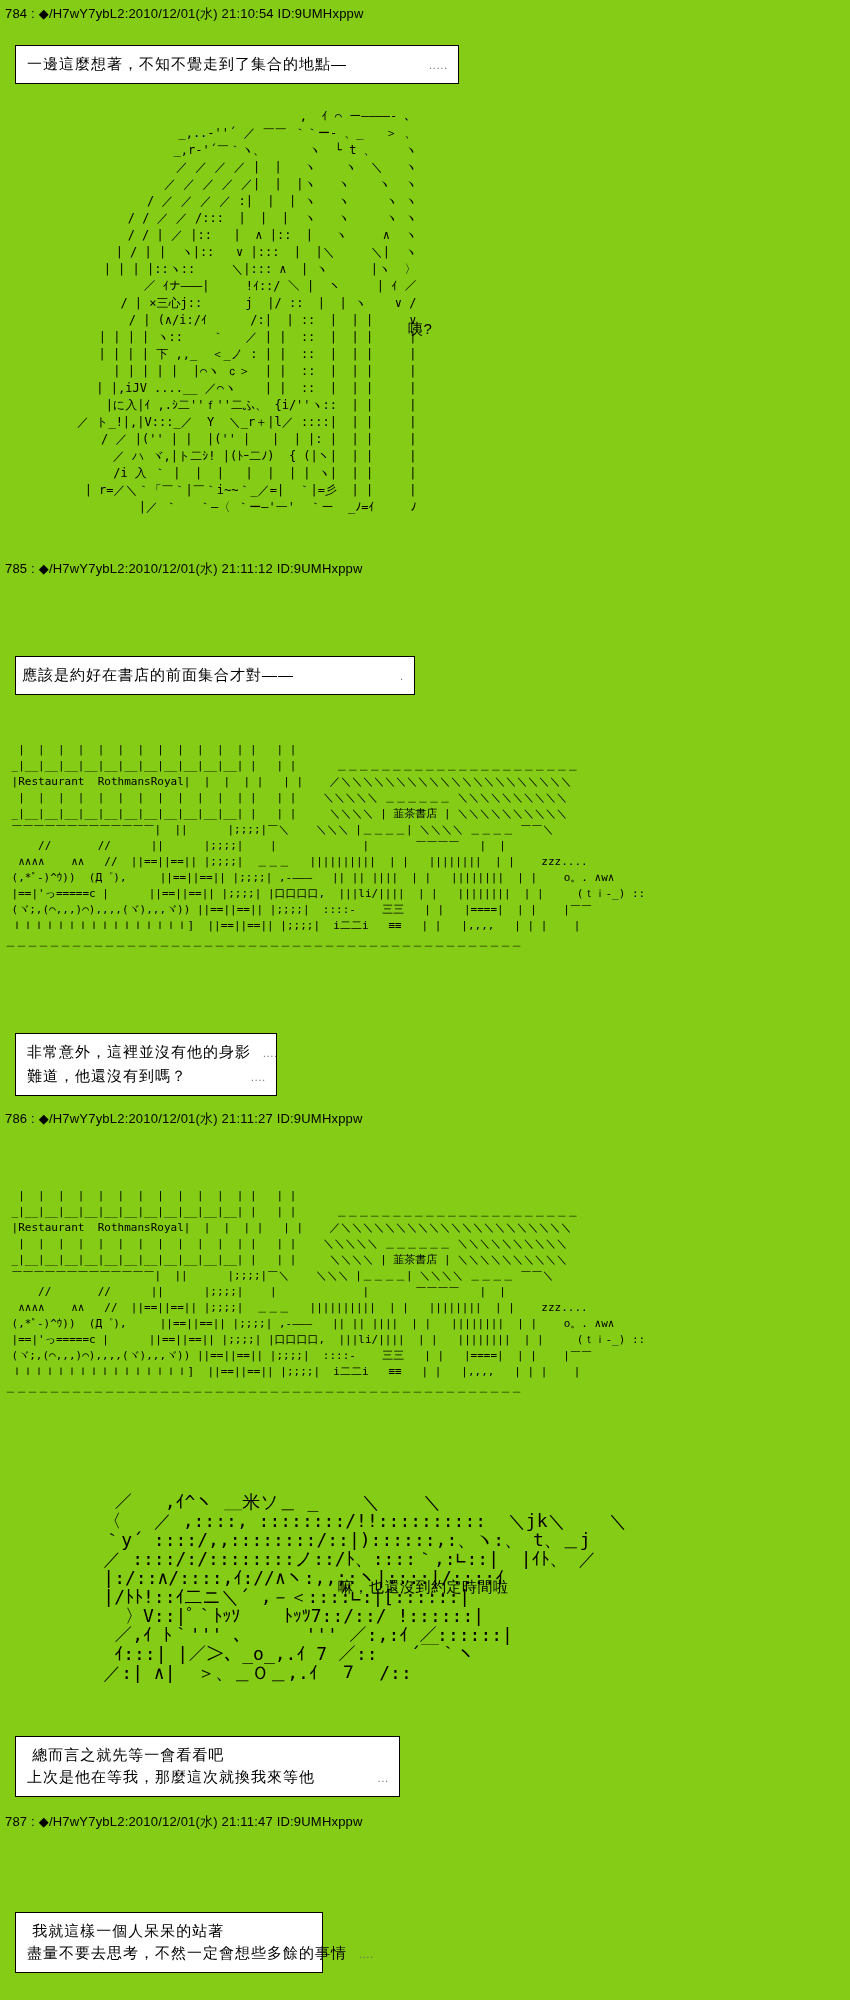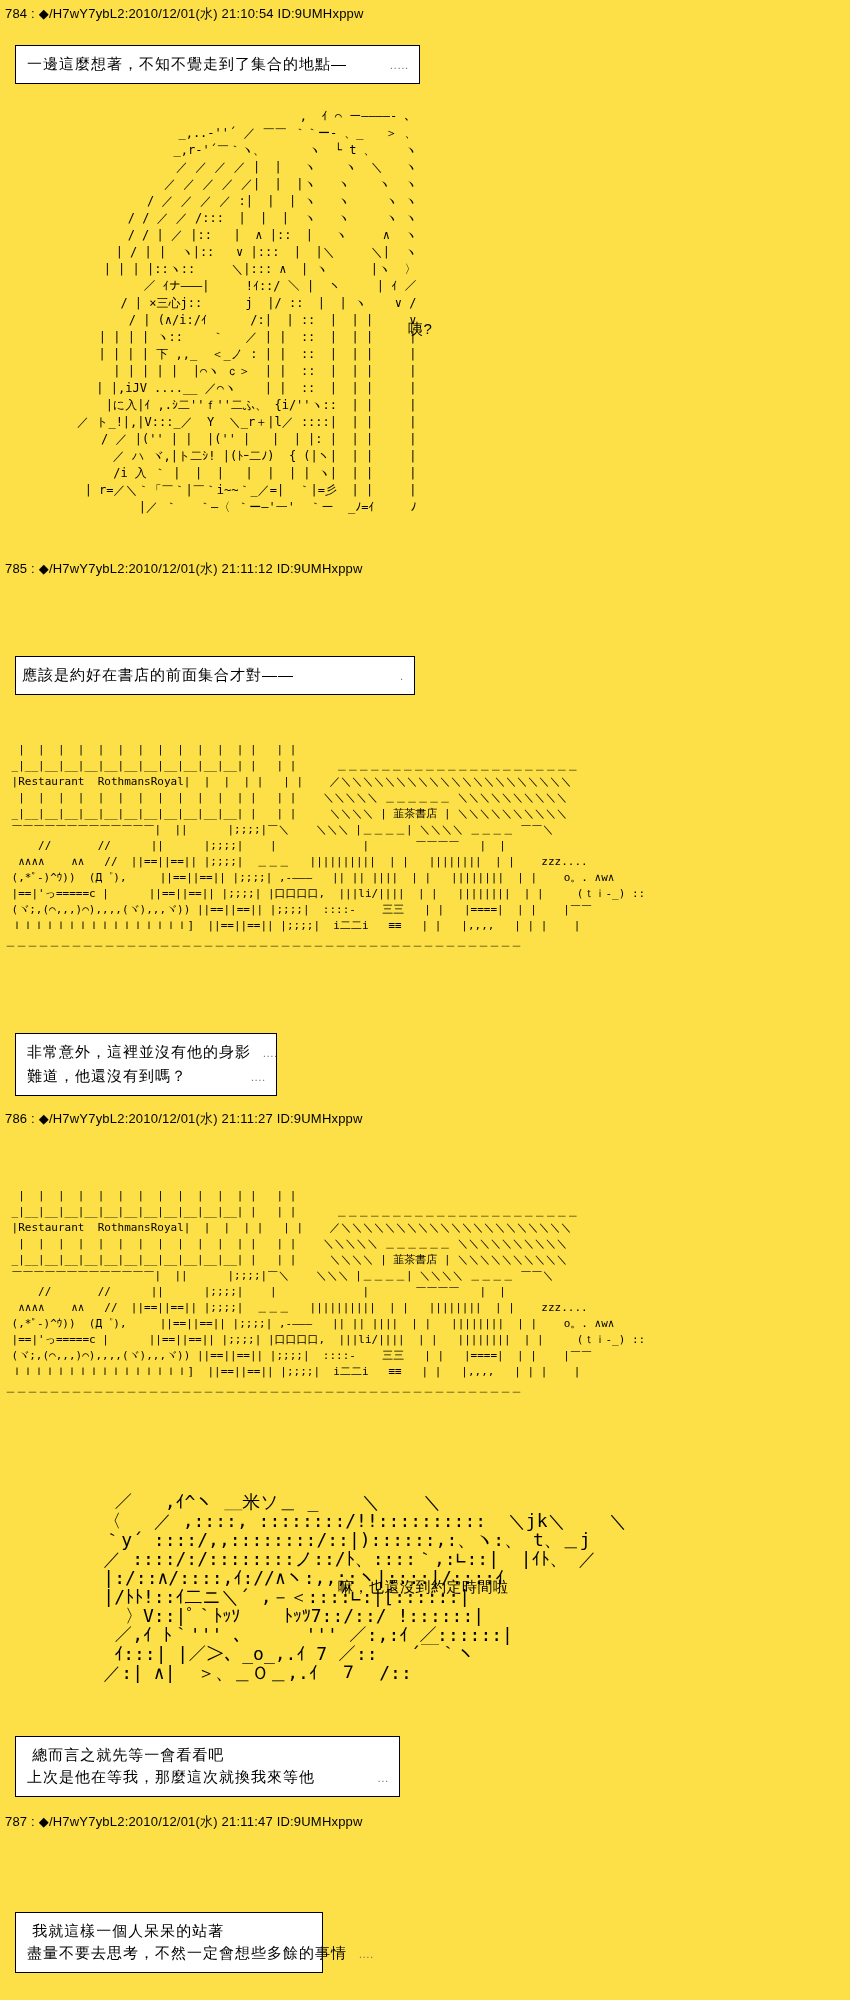--- a/index.html
+++ b/index.html
@@ -1,18 +1,18 @@
 <!DOCTYPE html>
 <html><head>
 <meta charset="utf-8">
 <style>
   html,body { margin:0; padding:0; background:#ffffff; }
   .page {
     position:relative; width:850px; height:2000px;
-    background:#fde047; color:#000000;
+    background:#84cc16; color:#000000;
     font-family:"Liberation Sans","DejaVu Sans",sans-serif;
     overflow:hidden;
   }
   .post-header {
     position:absolute; left:5px;
     font-size:13px; white-space:pre; color:#000;
     letter-spacing:0.2px;
   }
   .dialog-box {
     position:absolute; box-sizing:border-box;
@@ -41,21 +41,21 @@
     letter-spacing:0.5px;
   }
 </style>
 </head>
 <body>
 
 <div class="page">
 
   <div class="post-header" style="top:5px;">784 : ◆/H7wY7ybL2:2010/12/01(水) 21:10:54 ID:9UMHxppw</div>
 
-  <div class="dialog-box" style="top:45px; left:15px; width:405px;">
+  <div class="dialog-box" style="top:45px; left:15px; width:444px;">
     <div class="dialog-line">
       <span>一邊這麼想著，不知不覺走到了集合的地點—</span>
       <span class="trail">.....</span>
     </div>
   </div>
 
   <pre class="aa aa-girl" style="top:108px; left:48px;">                    ,  ｲ ⌒ ー――――- 、
                _,..-''´ ／ ￣￣ ｀｀ー- 、_   ＞ 、
              _,r‐'´￣｀ヽ、      ヽ  └ t 、    ヽ
            ／ ／ ／ ／ |  |   ヽ    ヽ  ＼   ヽ

